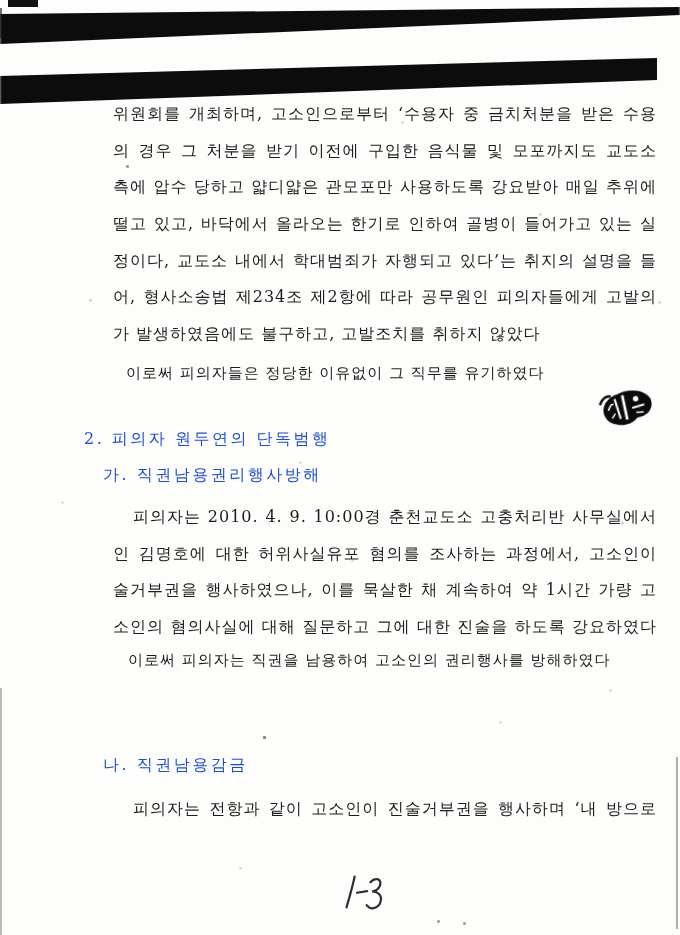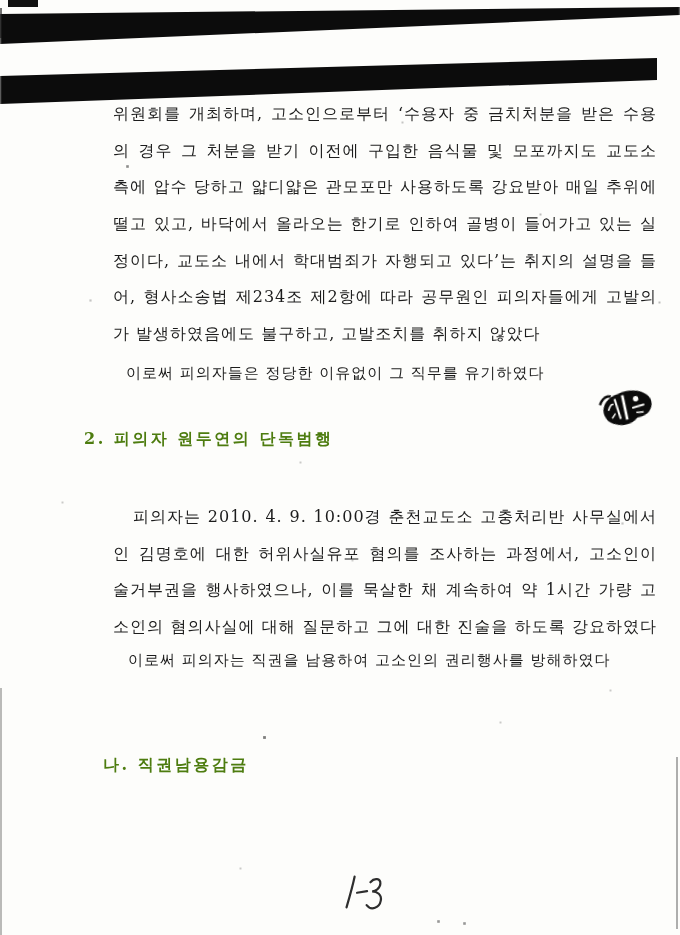--- a/index.html
+++ b/index.html
@@ -30,21 +30,21 @@
       62px 502px 0 0.5px rgba(0,0,0,.2), 500px 722px 0 0.5px rgba(0,0,0,.2),
       127px 166px 0 0.8px rgba(0,0,0,.45), 264px 737px 0 0.9px rgba(0,0,0,.5),
       438px 921px 0 0.8px rgba(0,0,0,.4), 464px 923px 0 0.8px rgba(0,0,0,.4),
       352px 560px 0 0.5px rgba(0,0,0,.18), 610px 690px 0 0.5px rgba(0,0,0,.2);}
   
   .para{position:absolute;width:544px;font-size:16px;line-height:36.7px;letter-spacing:1px;}
   .line{height:36.7px;overflow:hidden;white-space:normal;}
   .line.j{text-align:justify;text-align-last:justify;}
   .line.indent{text-indent:20px;}
   .free{position:absolute;font-size:15px;line-height:20px;letter-spacing:1px;white-space:nowrap;}
-  .heading{position:absolute;font-size:16px;font-weight:700;letter-spacing:2.5px;color:#4d7c0f;white-space:nowrap;}
+  .heading{position:absolute;font-size:16px;font-weight:400;letter-spacing:2.5px;color:#1d4ed8;white-space:nowrap;}
   
   .stamp{position:absolute;left:598px;top:388px;width:58px;height:40px;transform:rotate(-12deg);filter:blur(0.3px);}
   
   .pagenum{position:absolute;left:338px;top:870px;width:52px;height:48px;transform:rotate(2deg);}
 </style>
 </head>
 <body>
 
 <div class="page">
 
@@ -73,32 +73,34 @@
     <path d="M18,8 L20,28" stroke="#fdfdfb" stroke-width="2" fill="none"></path>
     <path d="M26,6 L26,30" stroke="#fdfdfb" stroke-width="2.6" fill="none"></path>
     <circle cx="38" cy="12" r="2.6" fill="#fdfdfb"></circle>
     <path d="M33,20 L45,19" stroke="#fdfdfb" stroke-width="2" fill="none"></path>
     <path d="M36,25 L43,26" stroke="#fdfdfb" stroke-width="1.6" fill="none"></path>
     <path d="M10,18 C12,14 14,12 16,13" stroke="#fdfdfb" stroke-width="1.6" fill="none"></path>
     <path d="M12,26 L16,22" stroke="#fdfdfb" stroke-width="1.4" fill="none"></path>
   </svg>
 
   <div class="heading" style="left:84px;top:429px;">2. 피의자 원두연의 단독범행</div>
+  <div class="heading" style="left:103px;top:465px;">가. 직권남용권리행사방해</div>
 
   <div class="para" style="left:113px;top:499px;">
     <div class="line j indent">피의자는 2010. 4. 9. 10:00경 춘천교도소 고충처리반 사무실에서 고소</div>
     <div class="line j">인 김명호에 대한 허위사실유포 혐의를 조사하는 과정에서, 고소인이</div>
     <div class="line j">술거부권을 행사하였으나, 이를 묵살한 채 계속하여 약 1시간 가량 고</div>
     <div class="line j">소인의 혐의사실에 대해 질문하고 그에 대한 진술을 하도록 강요하였다</div>
   </div>
   <div class="free" style="left:128px;top:650px;">이로써 피의자는 직권을 남용하여 고소인의 권리행사를 방해하였다</div>
 
   <div class="heading" style="left:103px;top:755px;">나. 직권남용감금</div>
 
   <div class="para" style="left:113px;top:791px;">
+    <div class="line j indent">피의자는 전항과 같이 고소인이 진술거부권을 행사하며 ‘내 방으로</div>
   </div>
 
   <svg class="pagenum" viewBox="0 0 52 48" aria-label="1-3">
     <g stroke="#2e2e2e" stroke-width="2.2" fill="none" stroke-linecap="round">
       <path d="M16,7 C15,13 12,26 9,38"></path>
       <path d="M19,23 L29,21"></path>
       <path d="M32,12 C36,7 42,8 42,13 C42,18 37,21 34,21 C39,21 44,24 43,30 C42,37 34,41 29,35"></path>
     </g>
   </svg>
 

